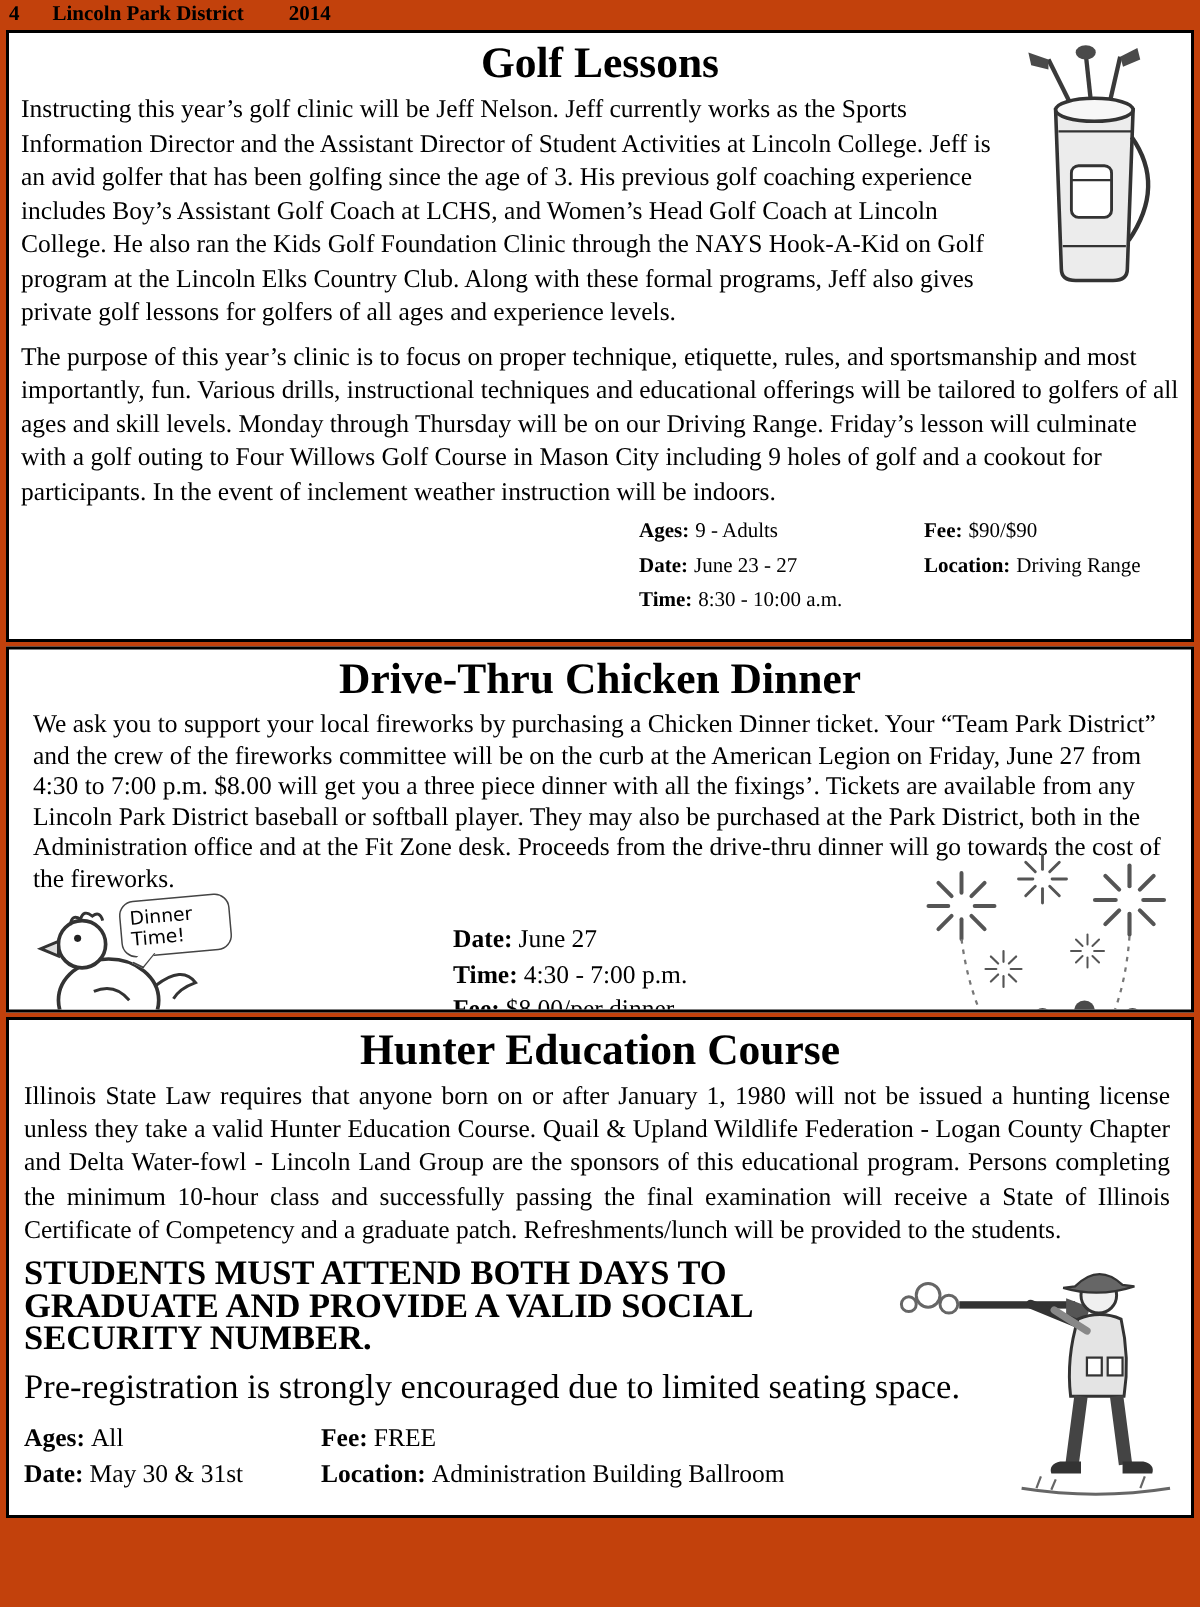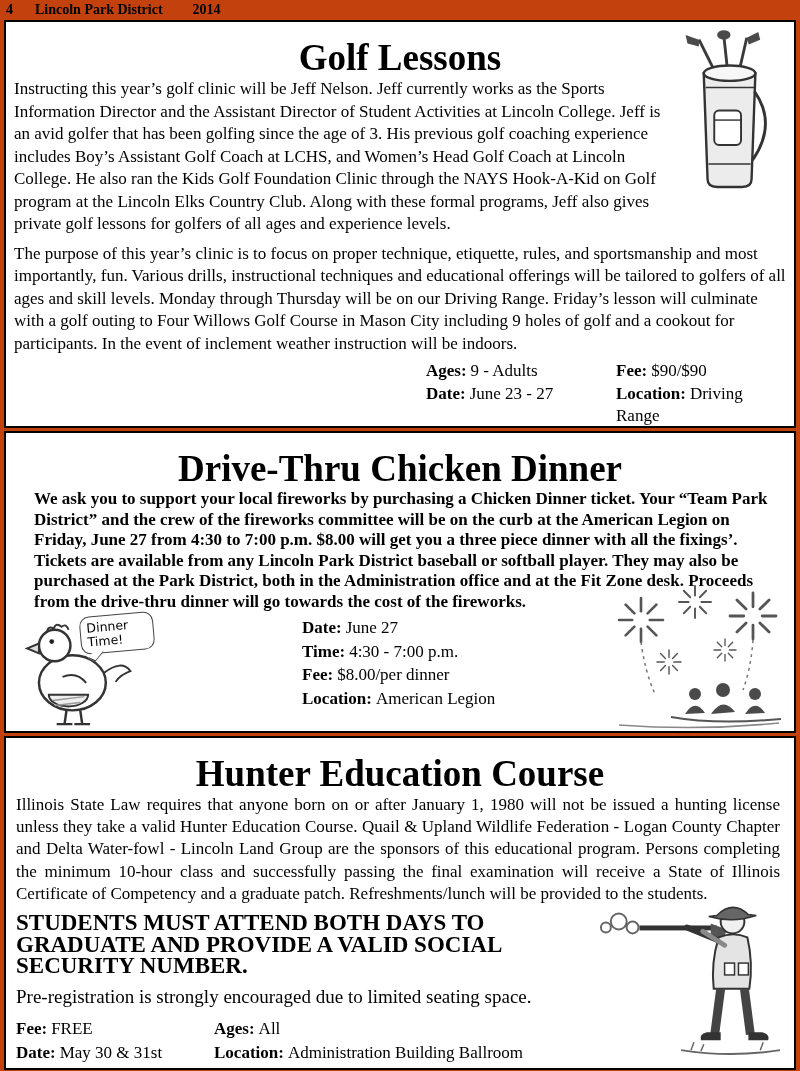--- a/index.html
+++ b/index.html
@@ -2,49 +2,49 @@
 <html><head>
 <meta charset="utf-8">
 <style>
   html,body{margin:0;padding:0;background:#fff;}
   body{width:800px;font-family:"Liberation Serif",serif;color:#000;}
   .page{width:800px;height:1071px;padding:2px 4px;box-sizing:border-box;position:relative;overflow:hidden;background:#c2410c;}
   .page-header{font-weight:700;font-size:14px;height:18px;line-height:16px;padding-left:2px;}
   .page-header .pg-num{margin-right:22px;}
   .page-header .pg-year{margin-left:30px;}
   .box{border:2.5px solid #000;background:#fff;position:relative;overflow:hidden;padding:2px 8px;box-sizing:border-box;margin-bottom:3px;}
-  .section-title{text-align:center;font-size:37px;line-height:36px;font-weight:700;margin:16px 0 2px;}
+  .section-title{text-align:center;font-size:29px;line-height:36px;font-weight:700;margin:0 0 2px;}
   .body-text{font-size:17px;margin:0;}
   .detail b{font-weight:700;margin-right:4px;}
   .span2{grid-column:1 / span 2;}
 
   
   .golf{height:408px;}
   .golf .body-text{line-height:22.5px;}
   .golf .para1{margin:2px 0 7px;padding-right:118px;}
   .golf .para2{margin:0 0 5px;}
   .golf-bag{position:absolute;top:6px;right:8px;width:110px;height:165px;}
-  .golf-details{margin-left:412px;display:grid;grid-template-columns:190px 1fr;row-gap:1px;font-size:17px;line-height:22px;}
+  .golf-details{margin-left:412px;display:grid;grid-template-columns:190px 1fr;row-gap:1px;font-size:14px;line-height:22px;}
 
   
-  .chicken{height:302px;}
-  .chicken .body-text{line-height:20.5px;margin:2px 0 0 20px;font-weight:bold;}
+  .chicken{height:244px;}
+  .chicken .body-text{line-height:20.5px;margin:2px 0 0 8px;}
   .chicken-bottom{position:relative;height:120px;margin-top:2px;}
   .chicken-clipart{position:absolute;left:6px;top:2px;width:150px;height:116px;}
   .bubble{position:absolute;left:66px;top:0;width:60px;font-family:"DejaVu Sans",sans-serif;font-size:12.5px;line-height:14px;border:1.5px solid #444;border-radius:10px;padding:4px 6px;transform:rotate(-5deg);background:#fff;}
   .bubble::after{content:"";position:absolute;left:8px;bottom:-7px;width:9px;height:9px;background:#fff;border-right:1.5px solid #444;border-bottom:1.5px solid #444;transform:skewX(-28deg) rotate(24deg);}
-  .chicken-details{position:absolute;left:288px;top:2px;font-size:17px;line-height:23.5px;}
+  .chicken-details{position:absolute;left:288px;top:16px;font-size:17px;line-height:23.5px;}
   .chicken-details .detail{display:block;}
   .fireworks{position:absolute;right:0;top:-32px;width:175px;height:150px;}
 
   
   .hunter{height:334px;}
   .hunter .para{line-height:22.2px;text-align:justify;margin:2px 2px 7px 2px;padding-right:4px;}
   .hunter-notice{font-weight:700;font-size:23px;line-height:21.5px;width:545px;margin:4px 0 9px 2px;}
-  .hunter-prereg{font-size:19px;margin:0 0 9px 2px;}
+  .hunter-prereg{font-size:23px;margin:0 0 9px 2px;}
   .hunter-details{display:grid;grid-template-columns:198px 1fr;font-size:17px;line-height:23px;margin-left:2px;width:570px;row-gap:1px;}
   .hunter-clipart{position:absolute;right:8px;top:138px;width:195px;height:188px;}
 </style>
 </head>
 <body>
 
 <div class="page">
 
   <div class="page-header">
     <span class="pg-num">4</span><span>Lincoln Park District</span><span class="pg-year">2014</span>
@@ -152,22 +152,22 @@
     </div>
   </section>
 
   <section class="box hunter">
     <h1 class="section-title">Hunter Education Course</h1>
     <p class="body-text para">Illinois State Law requires that anyone born on or after January 1, 1980 will not be issued a hunting license unless they take a valid Hunter Education Course. Quail &amp; Upland Wildlife Federation - Logan County Chapter and Delta Water-fowl - Lincoln Land Group are the sponsors of this educational program. Persons completing the minimum 10-hour class and successfully passing the final examination will receive a State of Illinois Certificate of Competency and a graduate patch.  Refreshments/lunch will be provided to the students.</p>
     <p class="hunter-notice">STUDENTS MUST ATTEND BOTH DAYS TO GRADUATE AND PROVIDE A VALID SOCIAL SECURITY NUMBER.</p>
     <p class="hunter-prereg">Pre-registration is strongly encouraged due to limited seating space.</p>
 
     <div class="hunter-details">
+      <div class="detail"><b>Ages:</b><span>All</span></div>
       <div class="detail"><b>Fee:</b><span>FREE</span></div>
-      <div class="detail"><b>Ages:</b><span>All</span></div>
       <div class="detail"><b>Date:</b><span>May 30 &amp; 31st</span></div>
       <div class="detail"><b>Location:</b><span>Administration Building Ballroom</span></div>
     </div>
 
     <span class="hunter-clipart">
       <svg viewBox="0 0 195 190" width="195" height="188">
         <g fill="none" stroke="#666" stroke-width="2">
           <circle cx="14" cy="52" r="5"></circle>
           <circle cx="27" cy="46" r="8"></circle>
           <circle cx="41" cy="52" r="6"></circle>

